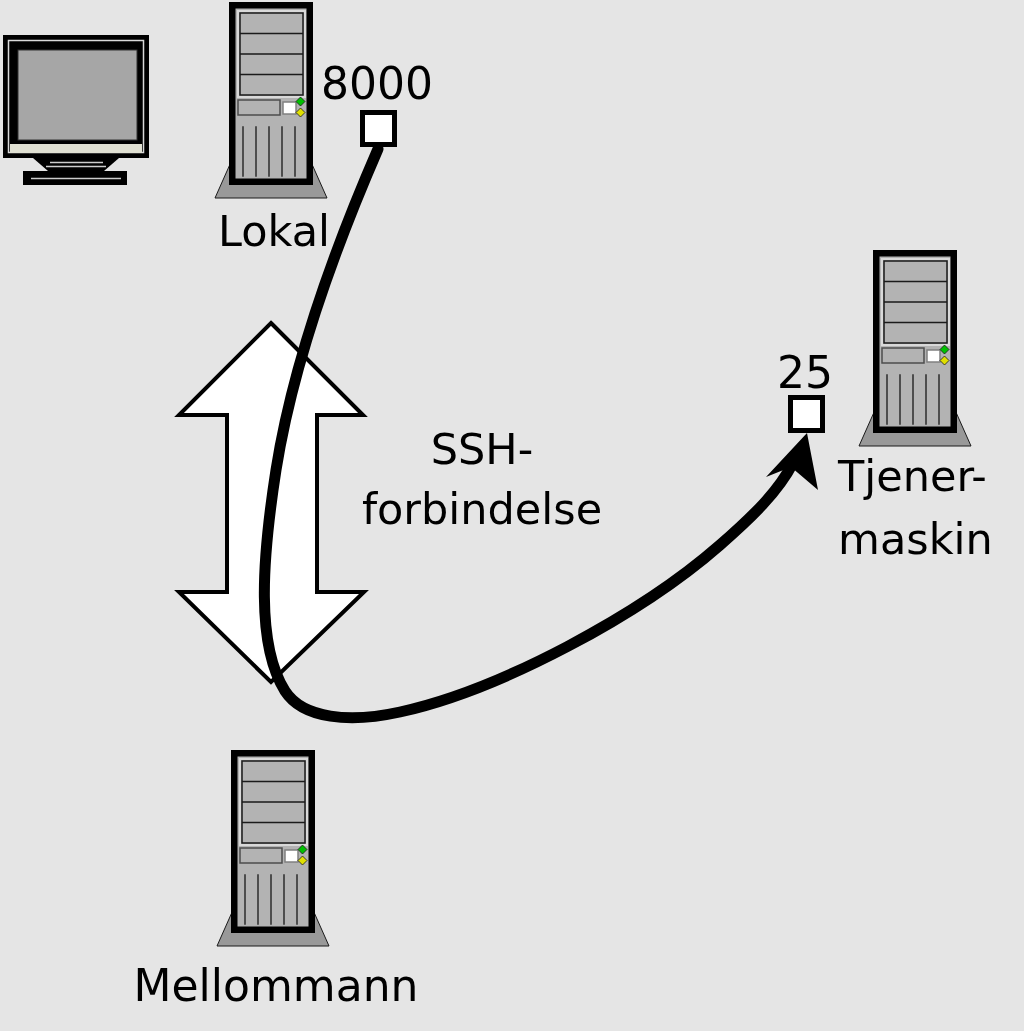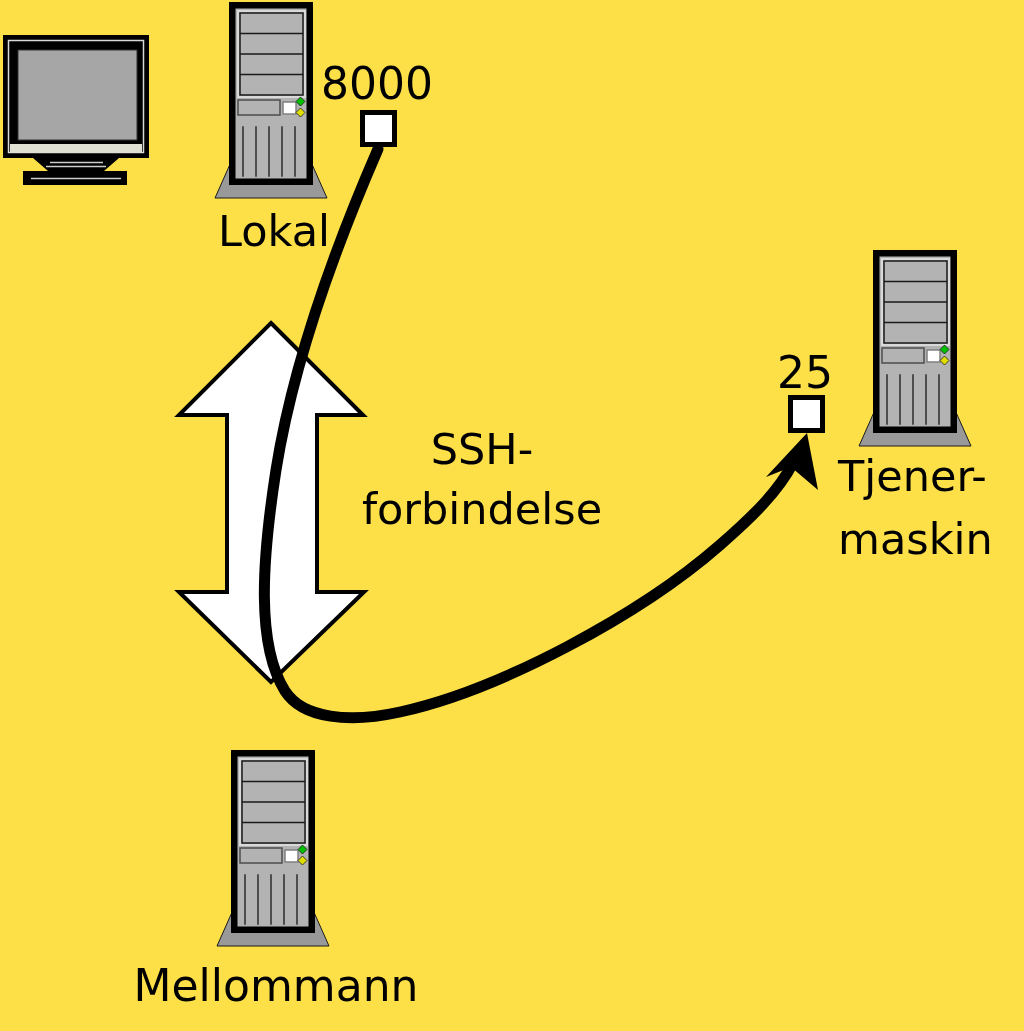--- a/index.html
+++ b/index.html
@@ -1,20 +1,20 @@
 <!DOCTYPE html>
 <html><head>
 <meta charset="utf-8">
 <style>
   html, body { margin: 0; padding: 0; background: #ffffff; }
   .stage {
     position: relative;
     width: 1024px;
     height: 1031px;
-    background: #fde047;
+    background: #e5e5e5;
     overflow: hidden;
   }
   svg { display: block; }
   text {
     font-family: "DejaVu Sans", "Liberation Sans", sans-serif;
     fill: #000000;
   }
 </style>
 </head>
 <body>

